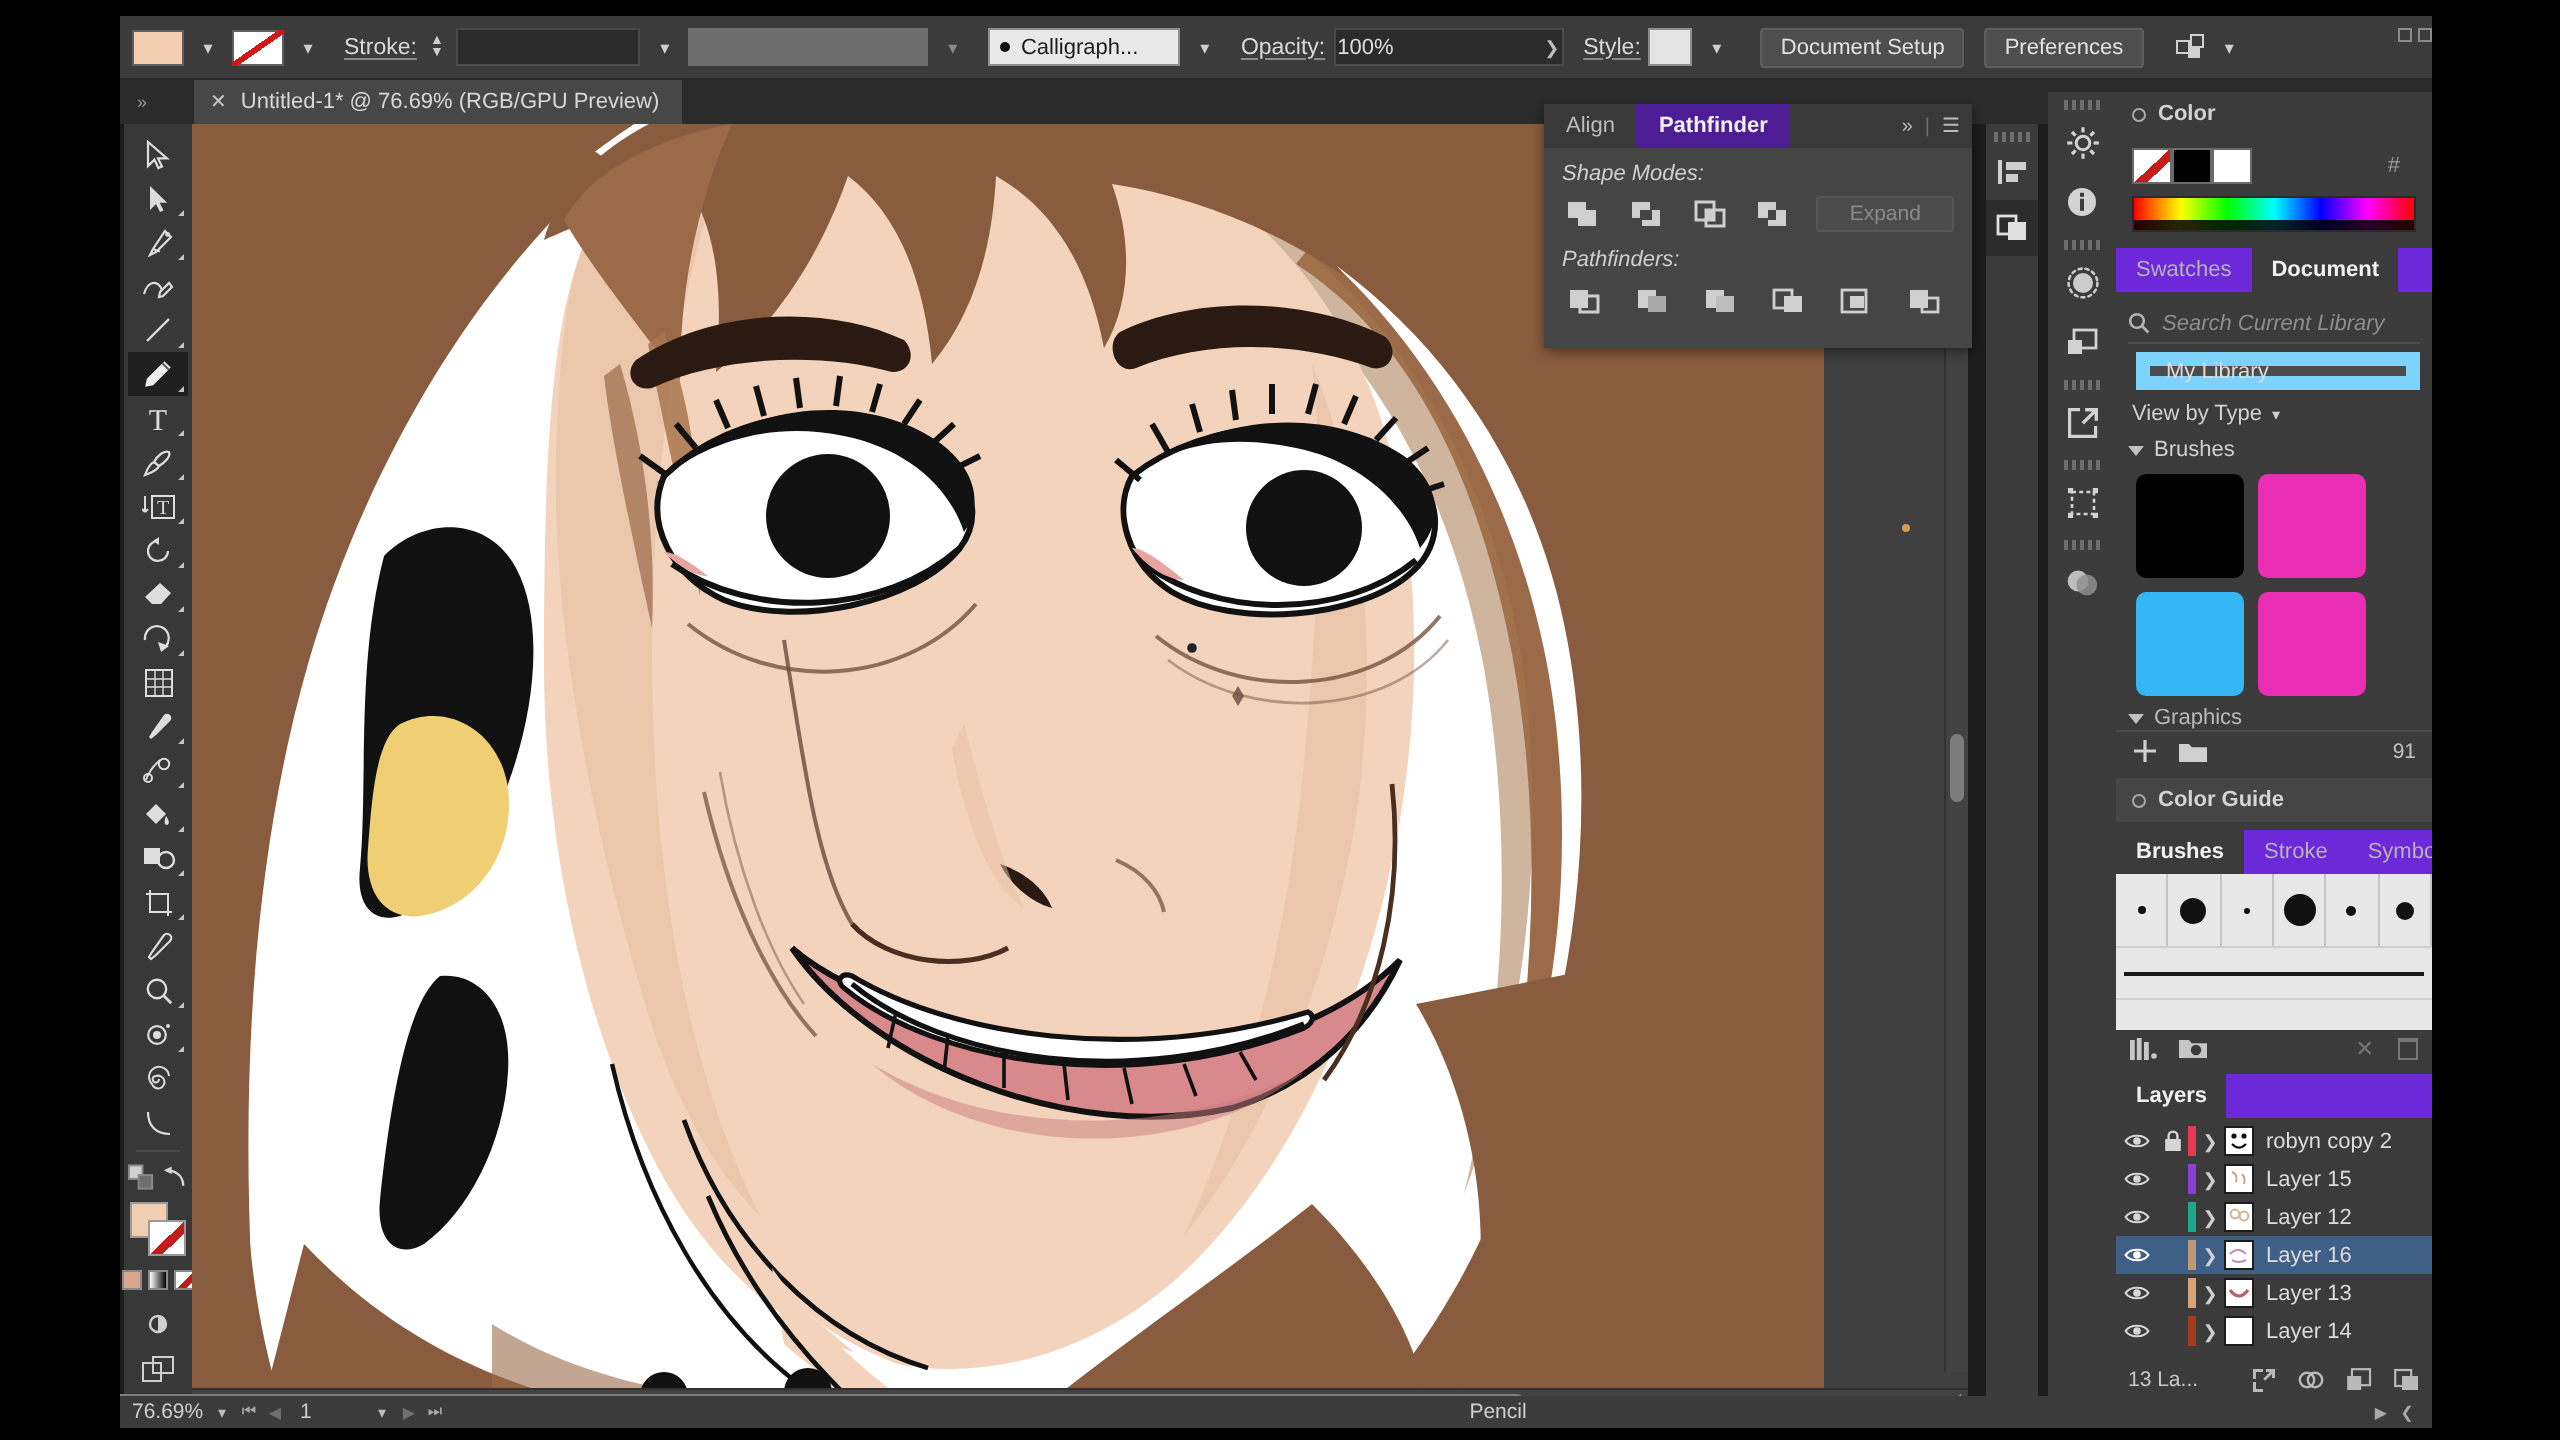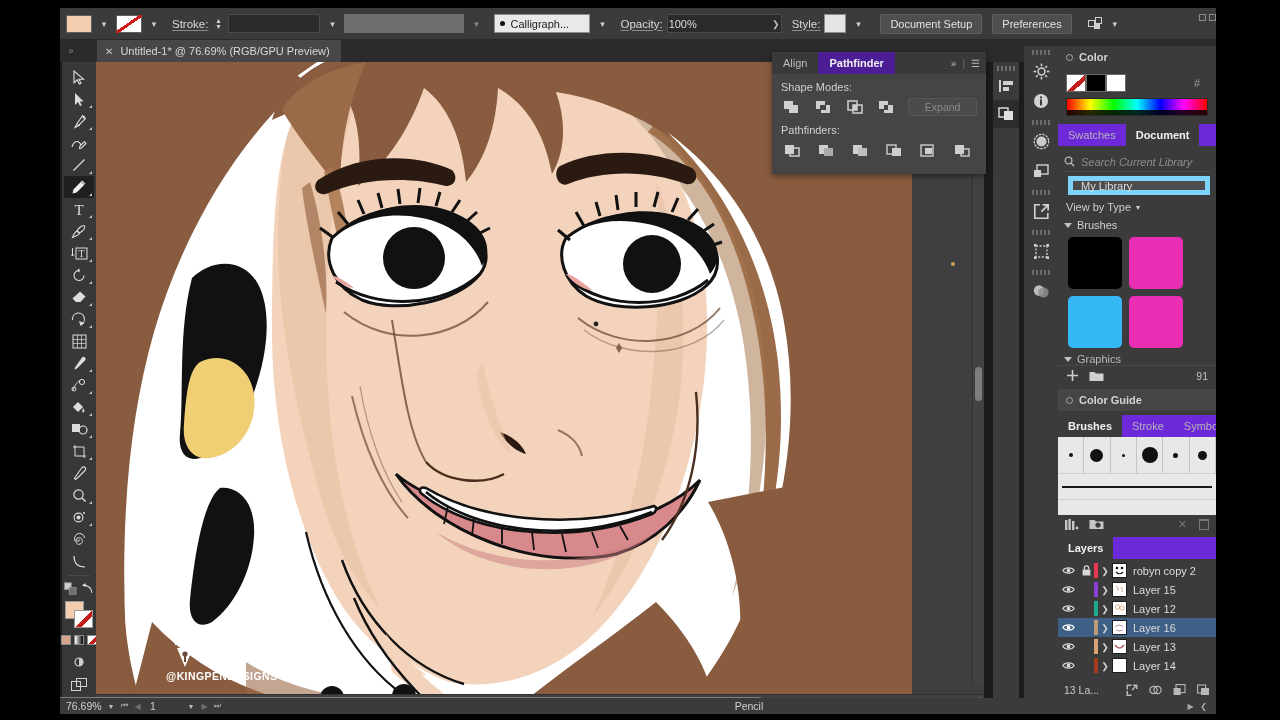--- a/index.html
+++ b/index.html
@@ -121,21 +121,21 @@
   
   .pf-panel {
     position:absolute; left:772px; top:52px; width:214px; height:122px;
     background:#454545; box-shadow:0 2px 6px rgba(0,0,0,.45); z-index:30;
   }
   .pf-tabs { height:22px; background:#393939; display:flex; align-items:stretch; position:relative;}
   .pf-tab { padding:0 11px; display:flex; align-items:center; font-size:11px; color:#bdbdbd;}
   .pf-tab.active { background:#4c1d95; color:#f0f0f0; font-weight:bold;}
   .pf-tabctl { position:absolute; right:6px; top:0; height:22px; display:flex; align-items:center; gap:6px; color:#b9b9b9; font-size:10px;}
   .pf-body { padding:7px 9px 0 9px; }
-  .pf-sec { font-size:11px; color:#cfcfcf; margin-bottom:5px;}
+  .pf-sec { font-size:11px; color:#cfcfcf; margin-bottom:5px;font-style:italic;}
   .pf-row { display:flex; gap:12px; align-items:center; margin-bottom:8px;}
   .pf-btn { width:22px; height:18px; display:flex; align-items:center; justify-content:center;}
   .pf-expand {
     margin-left:auto; width:76px; height:18px; background:#4b4b4b; border:1px solid #565656;
     color:#8a8a8a; font-size:10.5px; display:flex; align-items:center; justify-content:center; border-radius:2px;
   }
   .pf-row2 { display:flex; gap:12px; align-items:center;}
 
   
   .rail-a { position:absolute; left:993px; top:62px; width:26px; height:638px; background:#3b3b3b;}
@@ -171,21 +171,21 @@
   }
   .spectrum:after{content:"";position:absolute;left:0;right:0;bottom:0;height:5px;
     background:linear-gradient(to right,#000,#000);opacity:.85;}
 
   
   .lib-search {
     height:20px; margin:6px 6px 4px 6px; background:#3b3b3b; border-bottom:1px solid #4d4d4d;
     display:flex; align-items:center; gap:6px; color:#8e8e8e; font-style:italic; font-size:11px;
   }
   .lib-select {
-    height:19px; margin:2px 6px 4px 10px; background:#4c4c4c; border:5px solid #7dd3fc;
+    height:19px; margin:2px 6px 4px 10px; background:#4c4c4c; border:7px solid #7dd3fc;
     display:flex; align-items:center; padding-left:8px; font-size:11px; color:#dcdcdc;
   }
   .lib-view { padding:2px 0 4px 8px; font-size:11px; color:#d0d0d0; display:flex; align-items:center; gap:5px;}
   .lib-group { padding:2px 0 3px 6px; font-size:11px; color:#d0d0d0; display:flex; align-items:center; gap:5px;}
   .lib-grid { display:flex; flex-wrap:wrap; gap:7px; padding:3px 0 2px 10px;}
   .lib-chip { width:54px; height:52px; border-radius:5px;}
 
   
   .brush-grid { display:flex; background:#e8e8e8; height:36px; }
   .brush-cell { flex:1; border-right:1px solid #c4c4c4; display:flex; align-items:center; justify-content:center;}
@@ -622,32 +622,20 @@
 
           <path d="M30,430 C22,520 28,586 44,638 L0,638 L0,420 Z" fill="#8a5c3f"></path>
           <path d="M56,560 C90,596 130,620 176,634 L200,638 L36,638 Z" fill="#8a5c3f"></path>
           <path d="M150,600 C188,624 236,636 284,638 L150,638 Z" fill="#9a6a49" opacity=".6"></path>
 
           <circle cx="236" cy="636" r="12" fill="#111"></circle>
           <circle cx="308" cy="634" r="12" fill="#111"></circle>
         </g>
       </svg>
 
-      <div class="wm">
-        <svg width="38" height="40" viewBox="0 0 38 40">
-          <path d="M8 9 L12 13 L19 5 L26 13 L30 9 L29 17 L9 17 Z" fill="#ffffff"></path>
-          <circle cx="8" cy="7" r="2" fill="#ffffff"></circle>
-            <circle cx="19" cy="3" r="2" fill="#ffffff"></circle>
-            <circle cx="30" cy="7" r="2" fill="#ffffff"></circle>
-          <path d="M11 20 L27 20 L19 39 Z" fill="#ffffff"></path>
-          <path d="M19 24 L19 34" stroke="#6b4a38" stroke-width="2"></path>
-          <circle cx="19" cy="26" r="2.6" fill="#6b4a38"></circle>
-        </svg>
-        <div class="wm-text">@KINGPENDESIGNS</div>
-      </div>
     </div>
 
     <div class="canvas-gray"></div>
     <div class="orange-dot"></div>
 
     <div class="vscroll">
       <div class="vthumb"></div>
     </div>
   </div>
   <div class="hscroll"></div>

